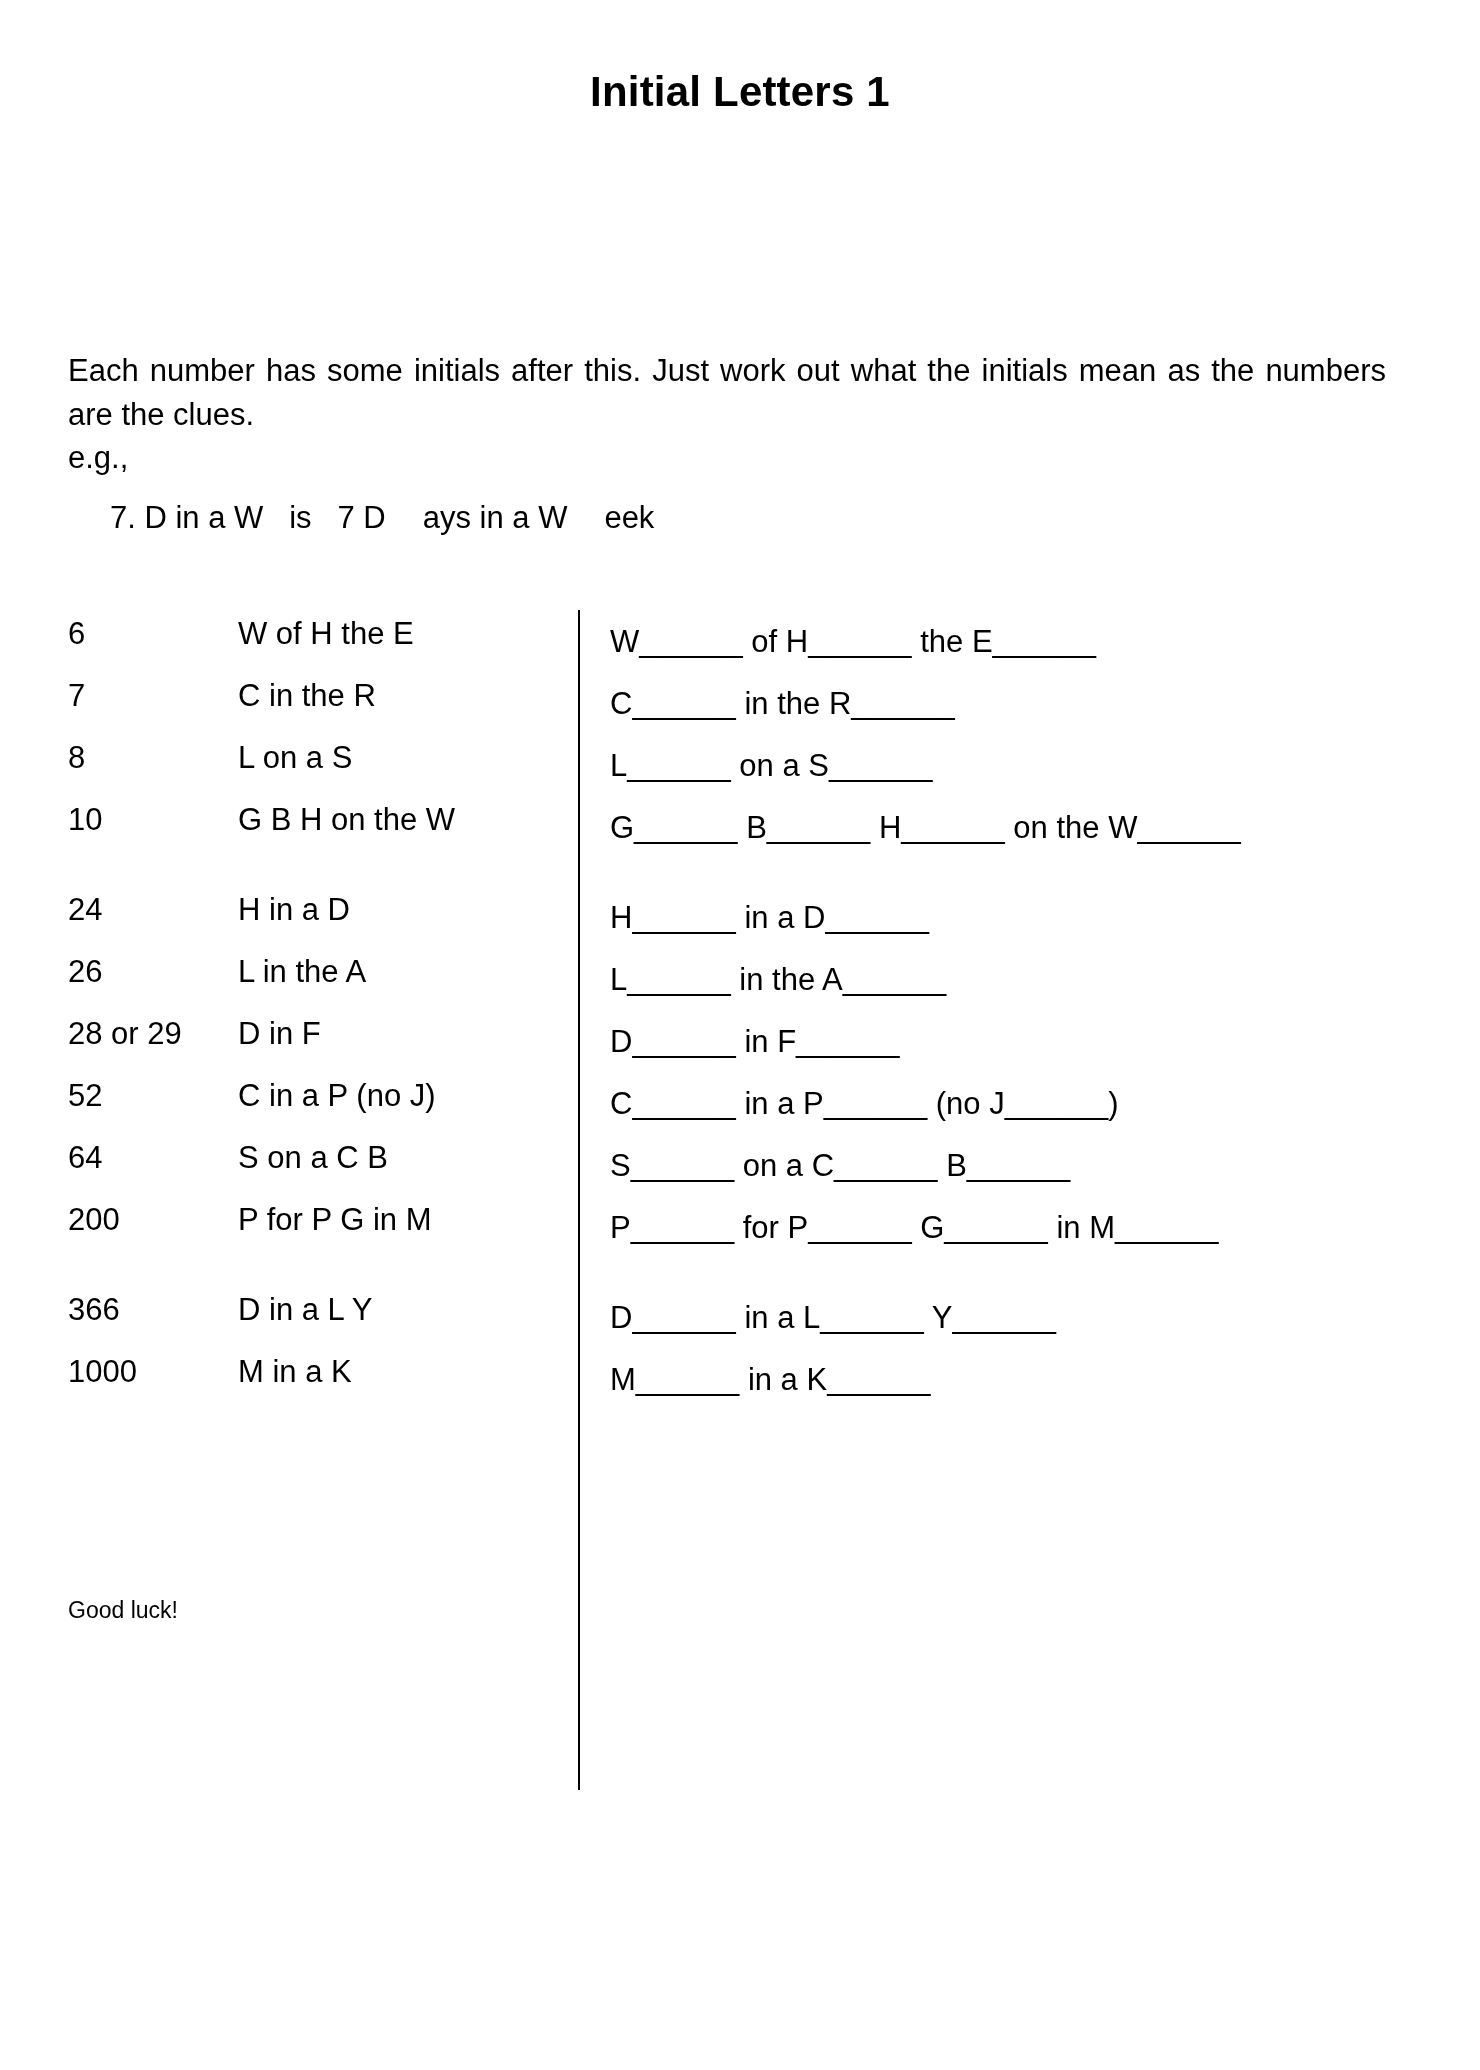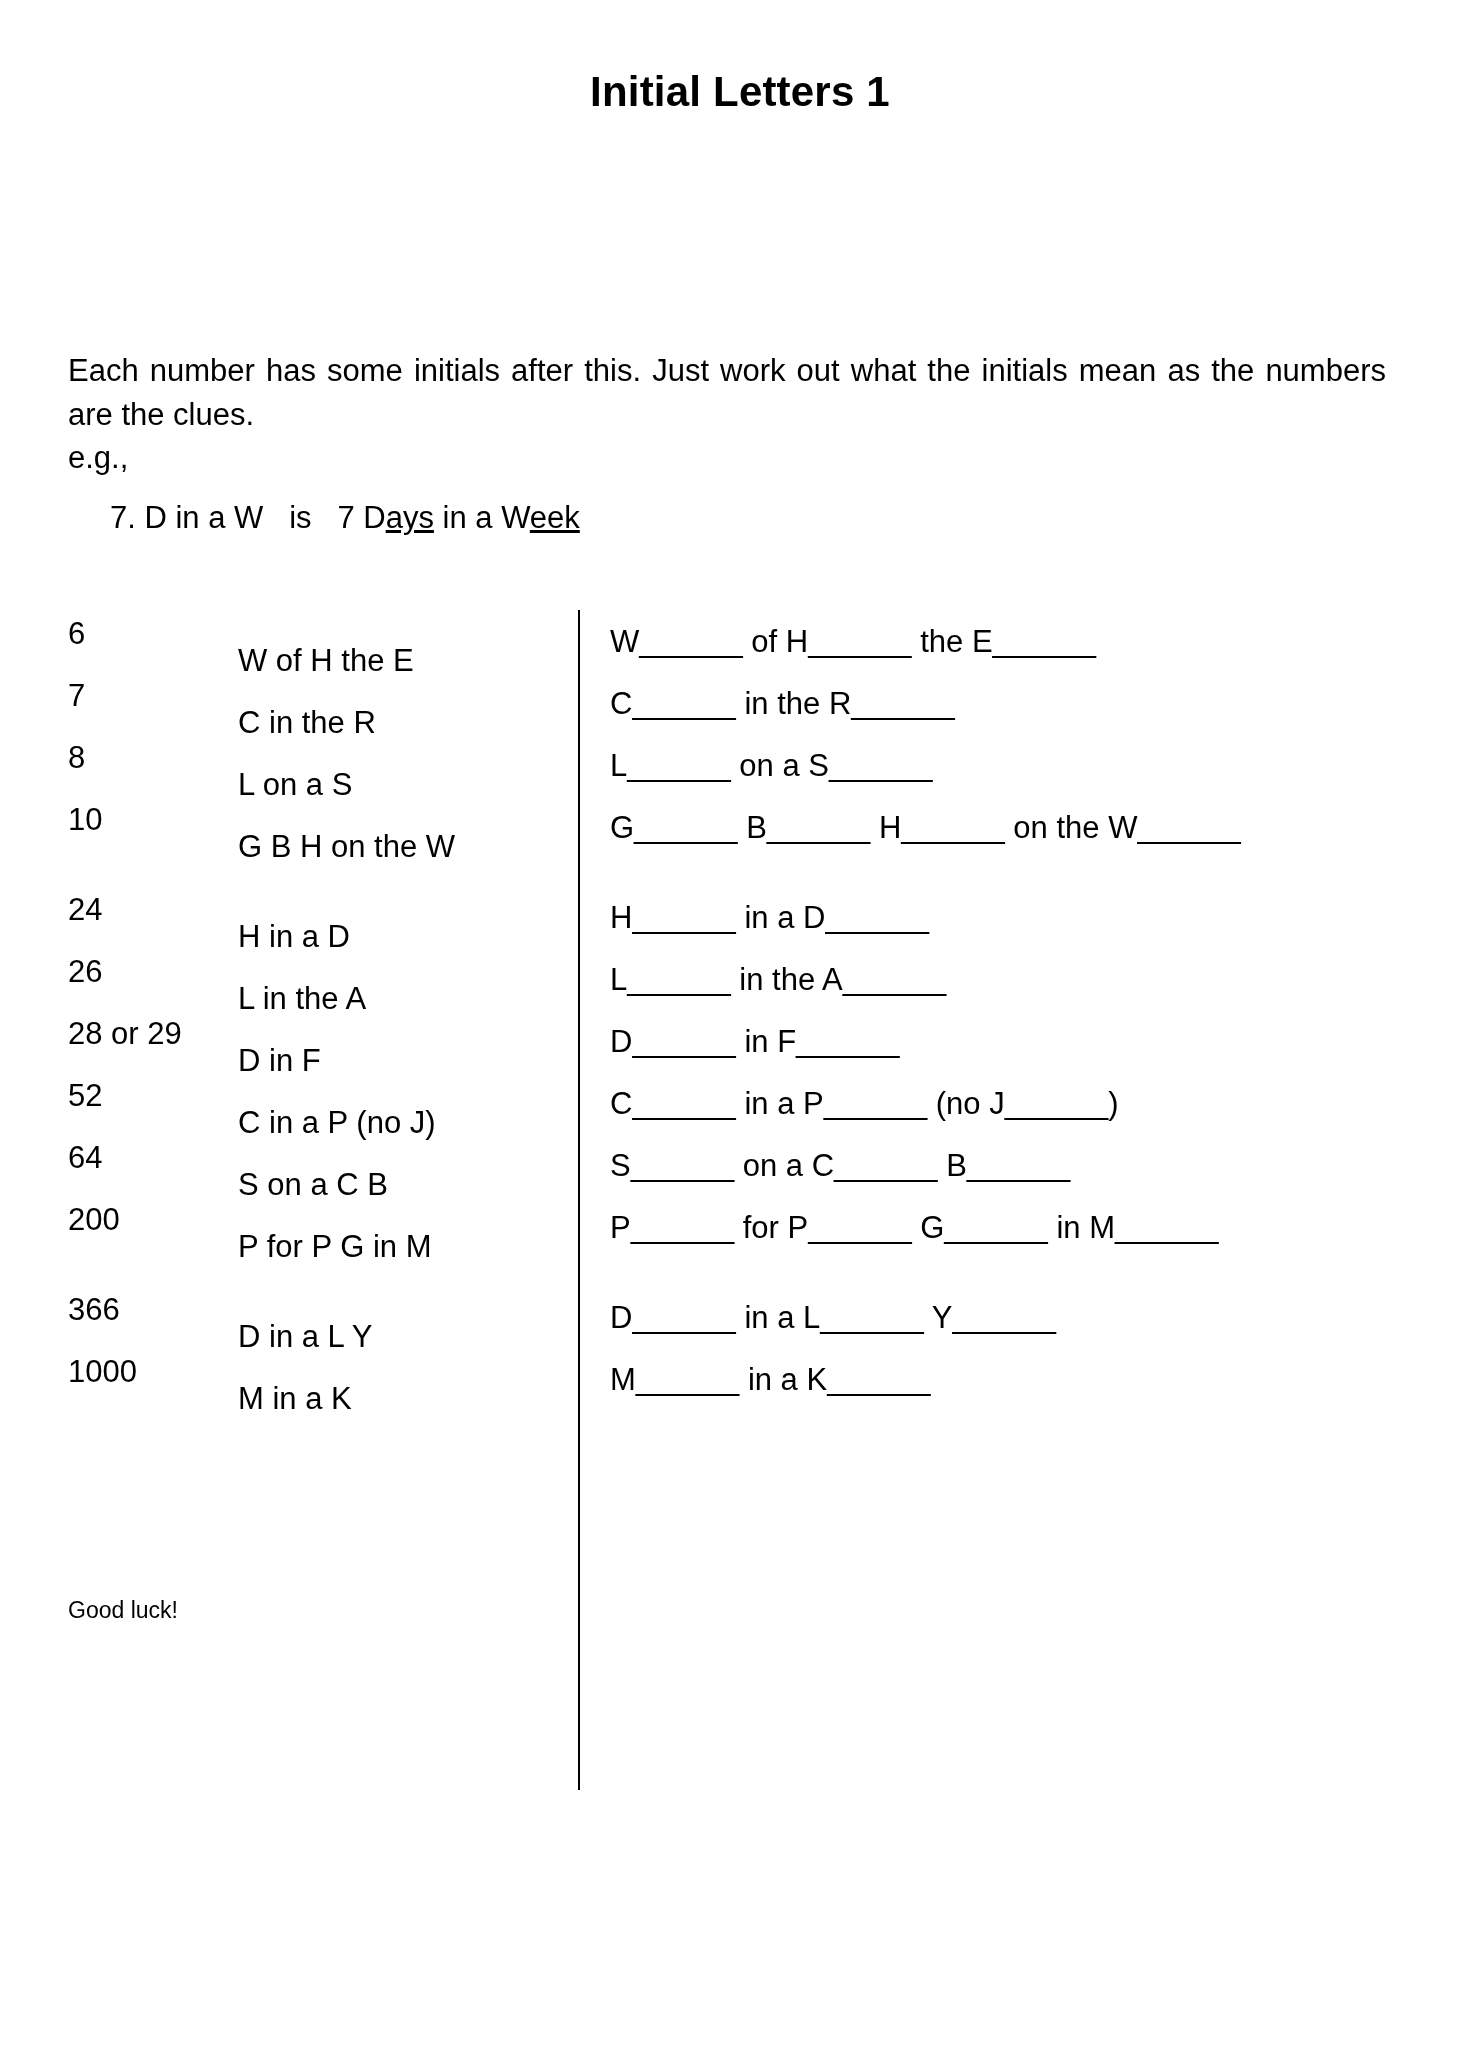--- a/index.html
+++ b/index.html
@@ -48,21 +48,21 @@
     text-align: center;
   }
   .eg-line {
     position: absolute;
     left: 110px;
     top: 500px;
     font-size: 31px;
     white-space: pre;
   }
   .eg-line .u {
-    text-decoration: underline;
+    margin-left: 37px;
   }
   .divider {
     position: absolute;
     left: 578px;
     top: 610px;
     width: 2px;
     height: 1180px;
     background: #000000;
   }
   .grid {
@@ -83,21 +83,20 @@
   }
   .cell-num {
     width: 170px;
     flex: 0 0 170px;
     white-space: nowrap;
   }
   .cell-clue {
     width: 340px;
     flex: 0 0 340px;
     white-space: nowrap;
-    margin-top: 27px;
   }
   .cell-blank {
     flex: 1 1 auto;
     padding-left: 32px;
     white-space: normal;
     line-height: 1.55;
   }
   .goodluck {
     position: absolute;
     left: 68px;

